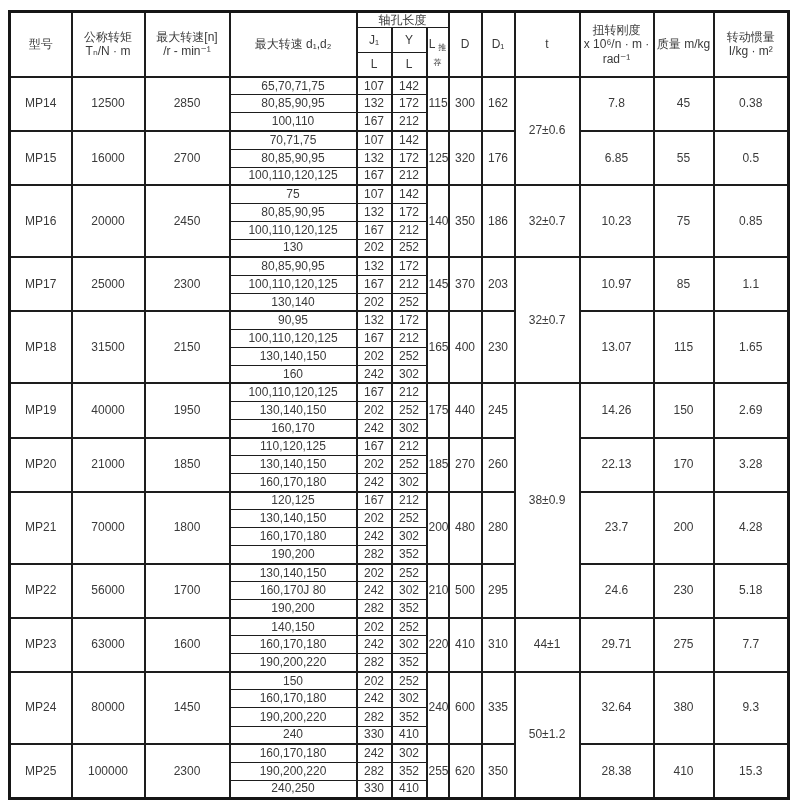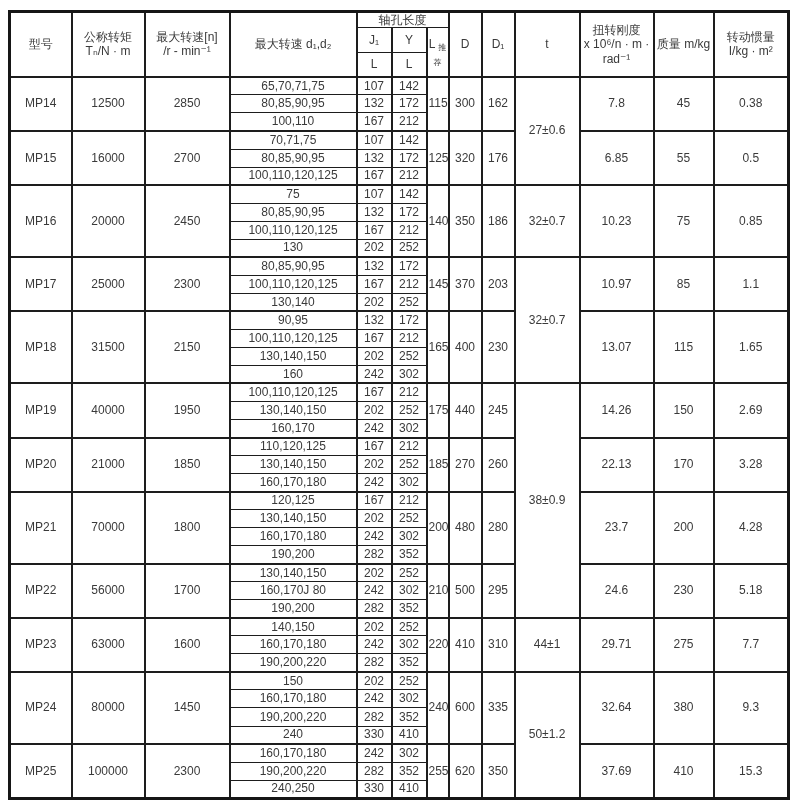--- a/index.html
+++ b/index.html
@@ -379,21 +379,21 @@
       <tr class="gs">
         <td rowspan="3">MP25</td>
         <td rowspan="3">100000</td>
         <td rowspan="3">2300</td>
         <td>160,170,180</td>
         <td>242</td>
         <td>302</td>
         <td rowspan="3">255</td>
         <td rowspan="3">620</td>
         <td rowspan="3">350</td>
-        <td rowspan="3">37.69</td>
+        <td rowspan="3">28.38</td>
         <td rowspan="3">410</td>
         <td rowspan="3">15.3</td>
       </tr>
       <tr>
         <td>190,200,220</td>
         <td>282</td>
         <td>352</td>
       </tr>
       <tr>
         <td>240,250</td>

